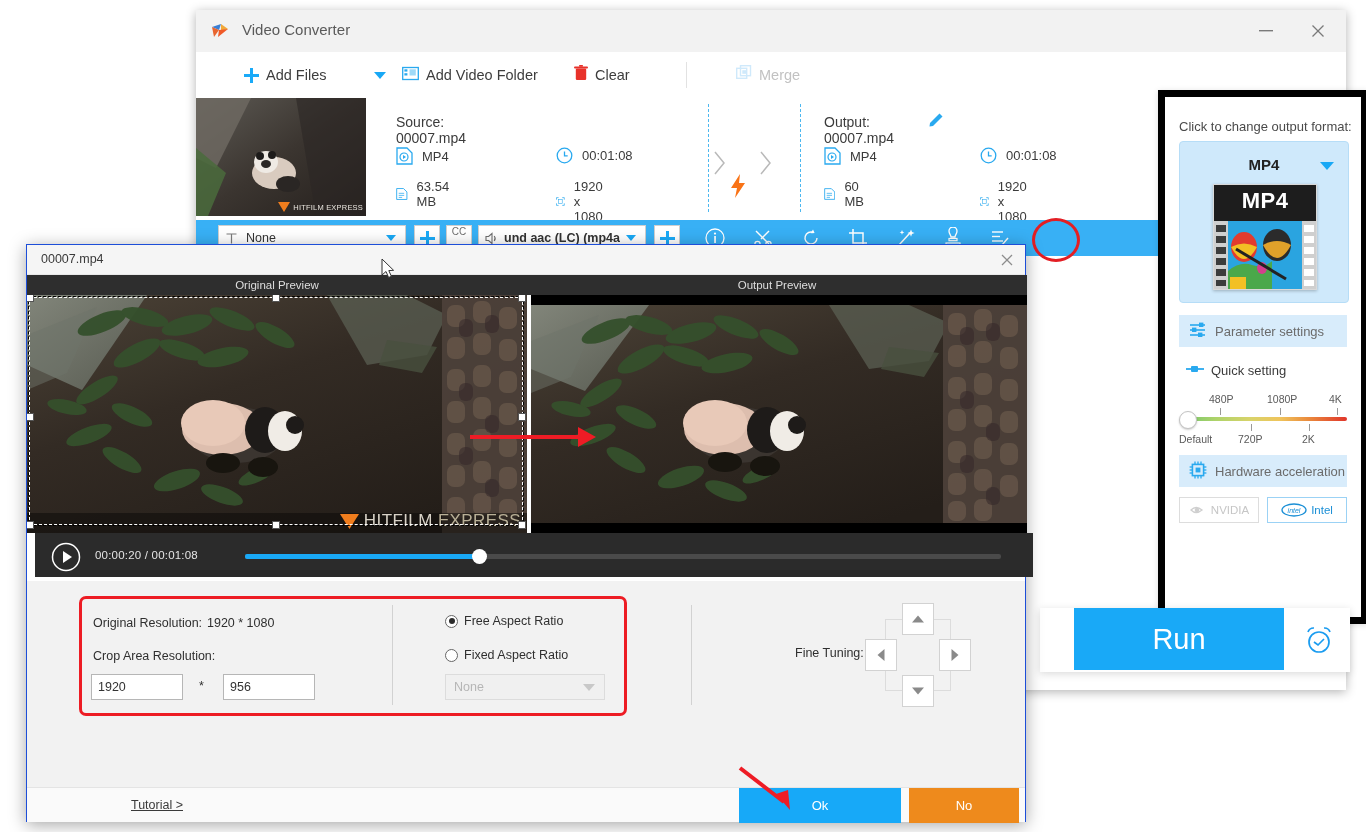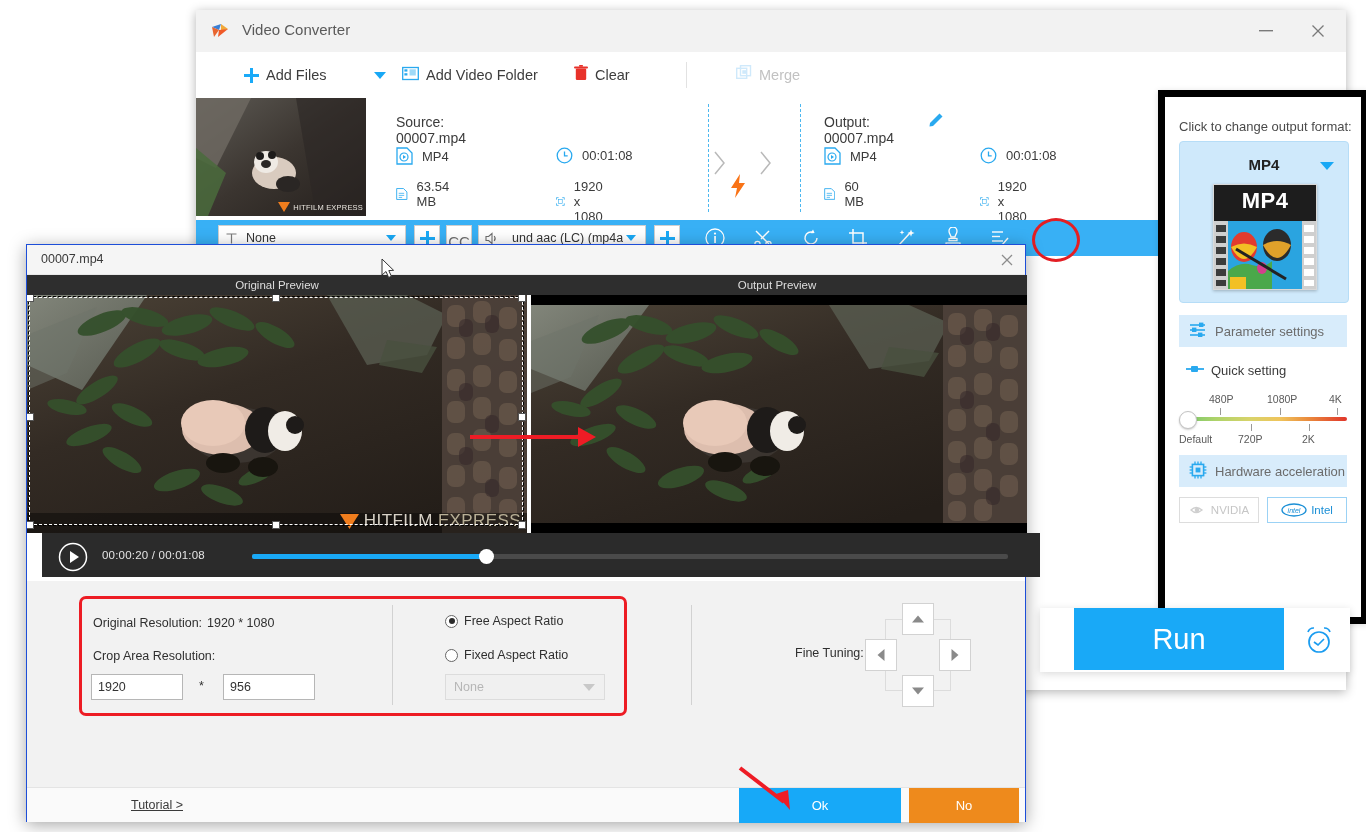--- a/index.html
+++ b/index.html
@@ -74,22 +74,22 @@
     position:absolute;top:5px;height:26px;background:#fff;border:1px solid #cfcfcf;
     display:flex;align-items:center;box-sizing:border-box;
   }
   .sel-text{font-size:12.5px;color:#333;white-space:nowrap;overflow:hidden;}
   .sq-plus{
     position:absolute;top:5px;width:26px;height:26px;background:#fff;border:1px solid #cfcfcf;
     box-sizing:border-box;display:flex;align-items:center;justify-content:center;
   }
   .sq-btn{
     position:absolute;top:5px;width:26px;height:26px;background:#fff;border:1px solid #cfcfcf;
-    box-sizing:border-box;display:flex;align-items:flex-end;justify-content:center;
-    font-size:15px;color:#6d6d6d;
+    box-sizing:border-box;display:flex;align-items:flex-start;justify-content:center;
+    font-size:10px;color:#6d6d6d;
   }
   .tool-ico{position:absolute;top:7px;width:24px;height:22px;cursor:default;}
   .redcircle{
     position:absolute;left:836px;top:208px;width:42px;height:38px;
     border:3px solid #e31e24;border-radius:50%;
   }
   
   .rightpanel{
     position:absolute;left:1158px;top:90px;width:196px;height:520px;background:#fff;
     border:7px solid #000000;box-shadow:0 1px 6px rgba(0,0,0,.13);
@@ -156,21 +156,21 @@
     position:absolute;left:0;top:0;width:100%;height:30px;background:#f5f5f5;
     border-bottom:1px solid #e8e8e8;box-sizing:border-box;
   }
   .cd-title span{position:absolute;left:14px;top:7px;font-size:12.5px;color:#3a3a3a;}
   .cd-close{position:absolute;right:6px;top:3px;width:24px;height:24px;cursor:default;}
   .prev-head{
     position:absolute;top:30px;height:20px;background:#2e2e2e;color:#ddd;font-size:11.5px;
     display:flex;align-items:center;justify-content:center;
   }
   .prev-box{position:absolute;top:50px;height:238px;background:#000;overflow:hidden;}
-  .ctrlbar{position:absolute;left:15px;top:288px;width:100%;height:44px;background:#2b2b2b;}
+  .ctrlbar{position:absolute;left:8px;top:288px;width:100%;height:44px;background:#2b2b2b;}
   .play-btn{position:absolute;left:16px;top:9px;width:30px;height:30px;cursor:default;}
   .time-txt{position:absolute;left:60px;top:16px;font-size:11.5px;color:#e4e4e4;
     font-family:"Liberation Sans",sans-serif;letter-spacing:.2px;}
   .seek{position:absolute;left:210px;top:21px;width:756px;height:5px;background:#4a4a4a;border-radius:2px;}
   .seek-fill{position:absolute;left:0;top:0;height:5px;background:#19a9f7;border-radius:2px;}
   .seek-knob{position:absolute;top:-5px;width:15px;height:15px;border-radius:50%;background:#fff;}
   .cd-body{position:absolute;left:0;top:336px;width:100%;height:206px;background:#f2f2f2;}
   .redbox{
     position:absolute;left:52px;top:15px;width:548px;height:120px;
     border:3px solid #ed1c24;border-radius:7px;box-sizing:border-box;
@@ -427,21 +427,21 @@
       <span class="plus-ico" style="width:14px;height:14px;"></span>
     </div>
     <div class="sq-btn" style="left:250px;">
       <span>CC</span>
     </div>
     <div class="sel-box" style="left:282px;width:168px;padding:0 6px;">
       <svg width="14" height="13" viewBox="0 0 14 13">
           <path d="M1 4.5 h2.6 L7 1.5 v10 L3.6 8.5 H1 Z" fill="none" stroke="#6e6e6e" stroke-width="1.1"></path>
           <path d="M9.2 4 a4 4 0 0 1 0 5" fill="none" stroke="#6e6e6e" stroke-width="1.1"></path>
         </svg>
-      <span class="sel-text" style="margin-left:13px;">und aac (LC) (mp4a</span>
+      <span class="sel-text" style="margin-left:5px;font-weight:bold;">und aac (LC) (mp4a</span>
       <span style="position:absolute;right:9px;width:0;height:0;border-left:5px solid transparent;border-right:5px solid transparent;border-top:6px solid #18a8f5;"></span>
     </div>
     <div class="sq-plus" style="left:458px;">
       <span class="plus-ico" style="width:14px;height:14px;"></span>
     </div>
 
     <div class="tool-ico" style="left:508px;">
       <svg width="22" height="22" viewBox="0 0 22 22">
           <circle cx="11" cy="11" r="9" fill="none" stroke="#fff" stroke-width="1.3"></circle>
           <circle cx="11" cy="6.6" r="1.1" fill="#fff"></circle>

